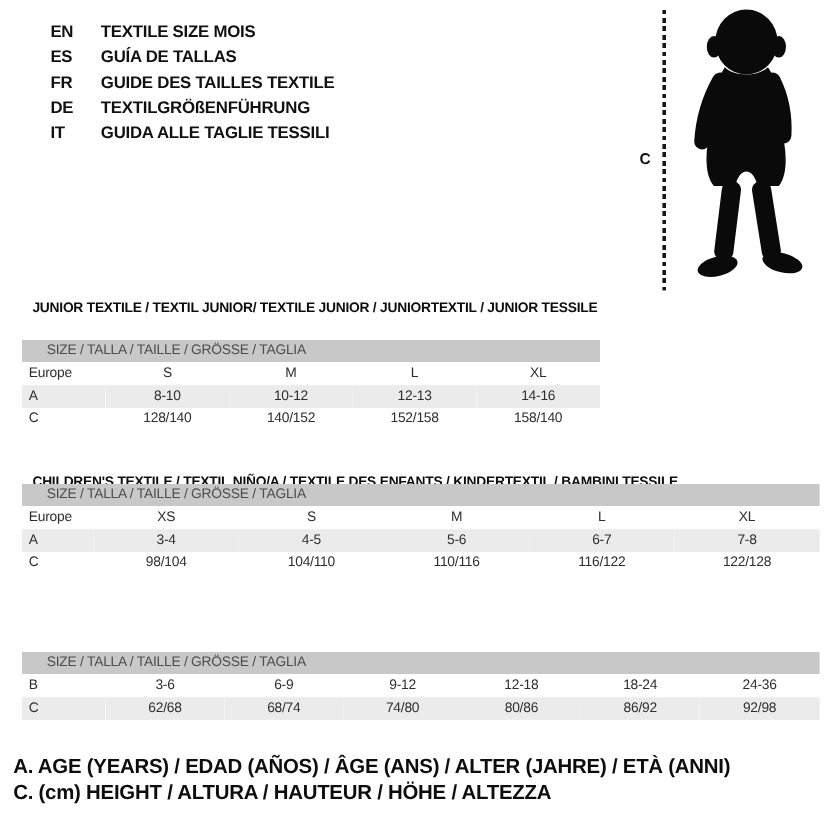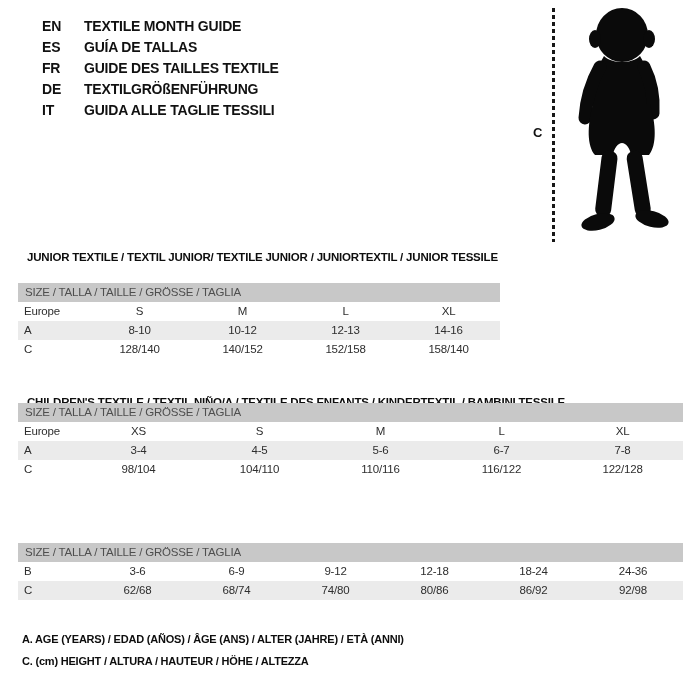--- a/index.html
+++ b/index.html
@@ -21,41 +21,41 @@
   
   .heading{position:absolute;left:27px;font-size:11.5px;font-weight:700;color:#0d0d0d;
            line-height:20px;white-space:nowrap;}
 
   
   table.size-table{position:absolute;left:18px;border-collapse:collapse;table-layout:fixed;
                    font-size:11.5px;color:#2e2e2e;}
   table.size-table td{height:19px;line-height:19px;padding:0;text-align:center;vertical-align:middle;
                       white-space:nowrap;overflow:hidden;}
   table.size-table td.lbl{text-align:left;padding-left:6px;}
-  tr.band td{background:#c8c8c8;color:#4e4e4e;text-align:left;padding-left:7px;}
+  tr.band td{background:#c8c8c8;color:#4e4e4e;text-align:left;padding-left:21px;}
   tr.shade td{background:#ebebeb;}
   #t1{top:283px;width:482px;}
   #t2{top:403px;width:665px;}
   #t3{top:543px;width:665px;}
   #h1{top:247px;}
   #h2{top:392px;}
   #h3{top:489px;}
 
   
-  .notes{position:absolute;left:22px;top:628px;font-size:11px;font-weight:700;line-height:22px;color:#0d0d0d;}
+  .notes{position:absolute;left:11px;top:628px;font-size:17px;font-weight:700;line-height:22px;color:#0d0d0d;}
 </style>
 </head>
 <body>
 
 <div class="page">
 
   <div class="langs">
     <div class="lang">
       <span class="code">EN</span>
-      <span class="title">TEXTILE MONTH GUIDE</span>
+      <span class="title">TEXTILE SIZE MOIS</span>
     </div>
     <div class="lang">
       <span class="code">ES</span>
       <span class="title">GUÍA DE TALLAS</span>
     </div>
     <div class="lang">
       <span class="code">FR</span>
       <span class="title">GUIDE DES TAILLES TEXTILE</span>
     </div>
     <div class="lang">

